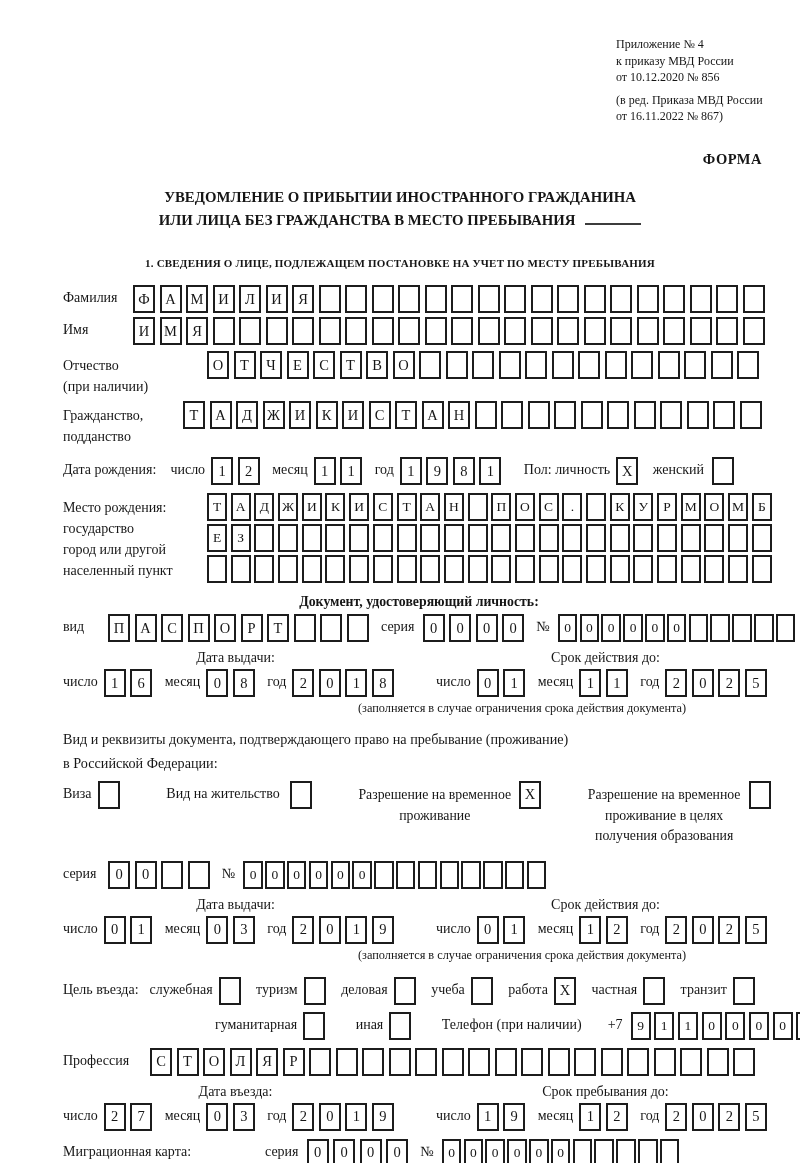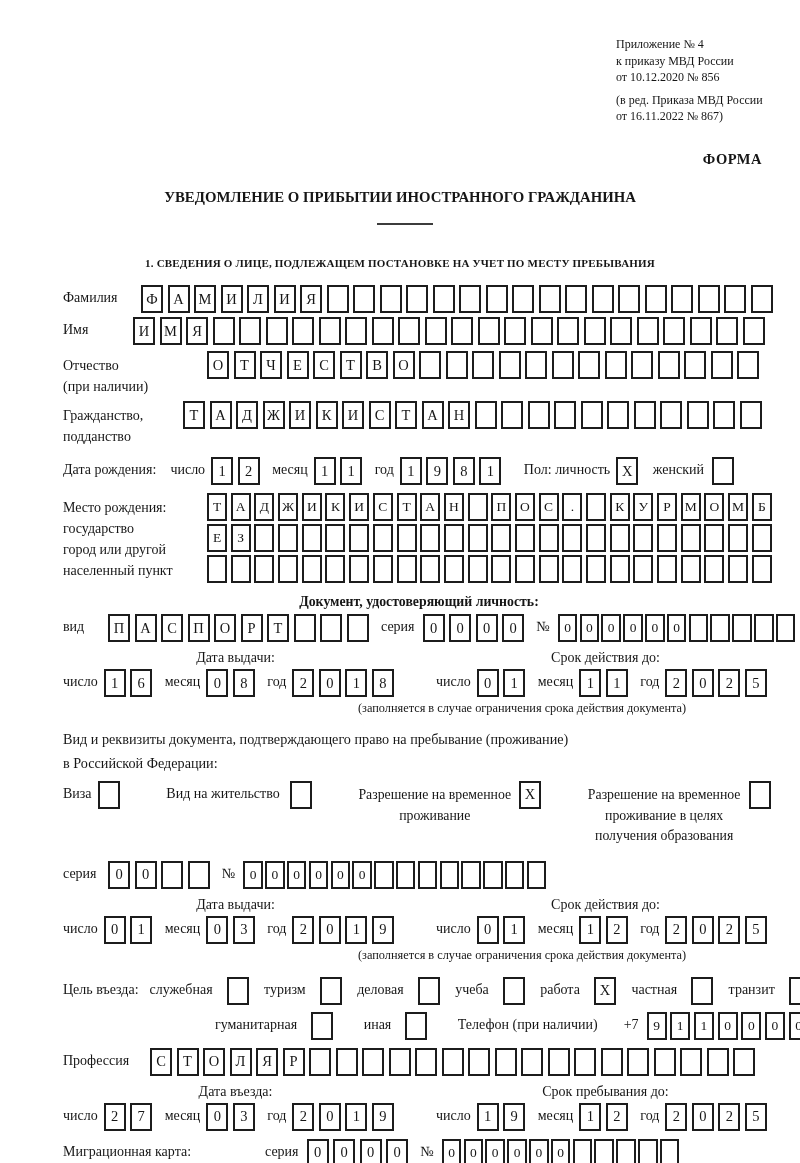--- a/index.html
+++ b/index.html
@@ -34,25 +34,25 @@
   .dlabel{padding:5px 6px 0 8px;flex:none;}
   .drow .dlabel:first-child{padding-left:0;}
   .dnote{font-size:12.3px;white-space:nowrap;margin-left:-78px;margin-top:4px;}
   .intro{margin-top:12px;line-height:1.65;font-size:14.2px;}
   .r-resopts{margin-top:6px;justify-content:space-between;}
   .opt{display:flex;align-items:flex-start;flex:none;}
   .olab{padding-top:5px;}
   .olines{text-align:center;line-height:1.5;padding-top:4px;font-size:13.8px;}
   .purpose1{margin-top:14px;column-gap:11px;}
   .purpose2{margin-top:7px;margin-left:152px;column-gap:26px;}
-  .pitem{display:flex;align-items:flex-start;flex:none;gap:8px;}
+  .pitem{display:flex;align-items:flex-start;flex:none;}
   .phonegrp{display:flex;align-items:flex-start;margin-left:auto;}
   .plus7{padding:5px 8px 0 0;flex:none;}
   .mt4{margin-top:4px;} .mt6{margin-top:6px;} .mt8{margin-top:8px;} .mt10{margin-top:10px;}
-  .mt14{margin-top:14px;} .mt16{margin-top:16px;gap:8px;}
+  .mt14{margin-top:14px;} .mt16{margin-top:16px;}
   .ml8{margin-left:8px;} .ml10{margin-left:10px;} .ml14{margin-left:14px;} .ml52{margin-left:52px;}
   .sexgap{margin-left:18px;}
 </style>
 </head>
 <body>
 
 <div class="page">
 
   <div class="appendix">
     <div>Приложение № 4</div>
@@ -62,21 +62,21 @@
       <div>(в ред. Приказа МВД России</div>
       <div>от 16.11.2022 № 867)</div>
     </div>
   </div>
 
   <div class="forma">ФОРМА</div>
 
   <div class="title">
     <div>УВЕДОМЛЕНИЕ О ПРИБЫТИИ ИНОСТРАННОГО ГРАЖДАНИНА</div>
     <div>
-      <span class="uline"></span>
+      <span>ИЛИ ЛИЦА БЕЗ ГРАЖДАНСТВА В МЕСТО ПРЕБЫВАНИЯ</span><span class="uline"></span>
     </div>
   </div>
 
   <div class="sect">1. СВЕДЕНИЯ О ЛИЦЕ, ПОДЛЕЖАЩЕМ ПОСТАНОВКЕ НА УЧЕТ ПО МЕСТУ ПРЕБЫВАНИЯ</div>
 
   <div class="fbody">
 
     <div class="frow mt16">
       <div class="lab w70">Фамилия</div>
       <div class="cells">

